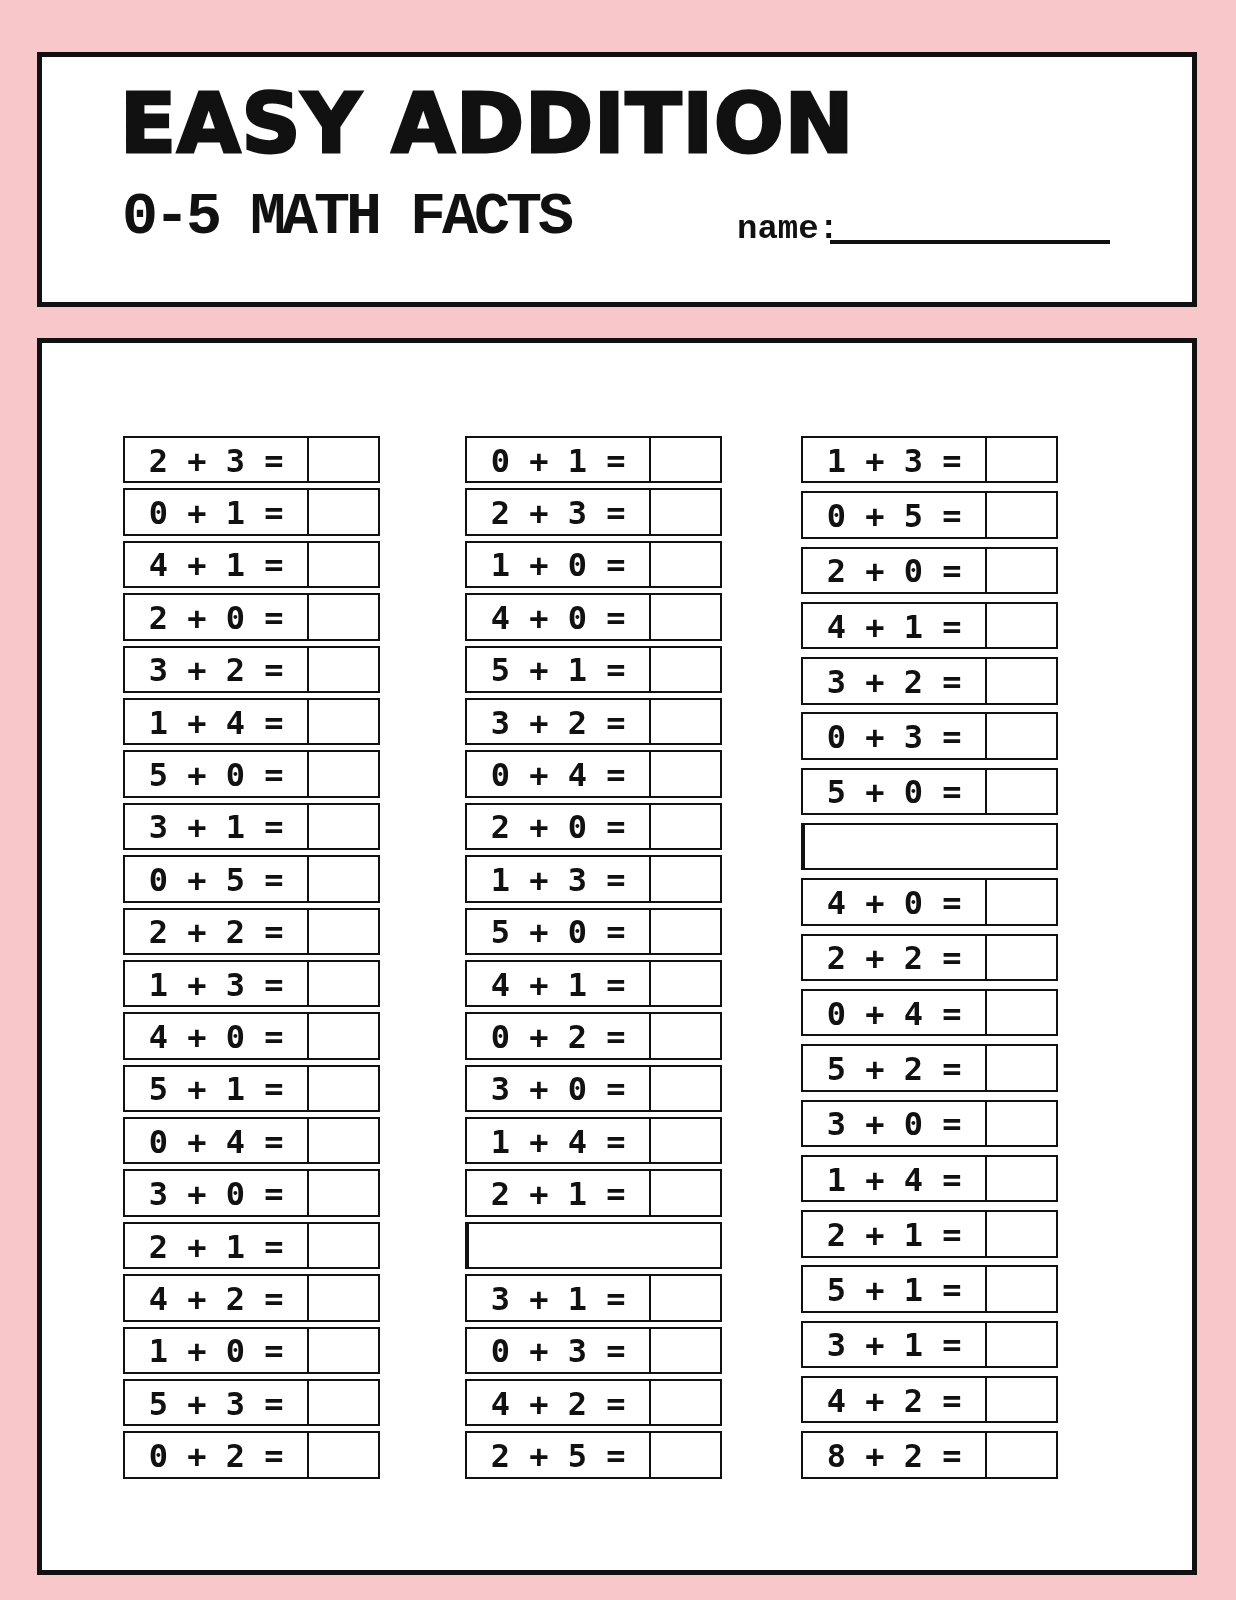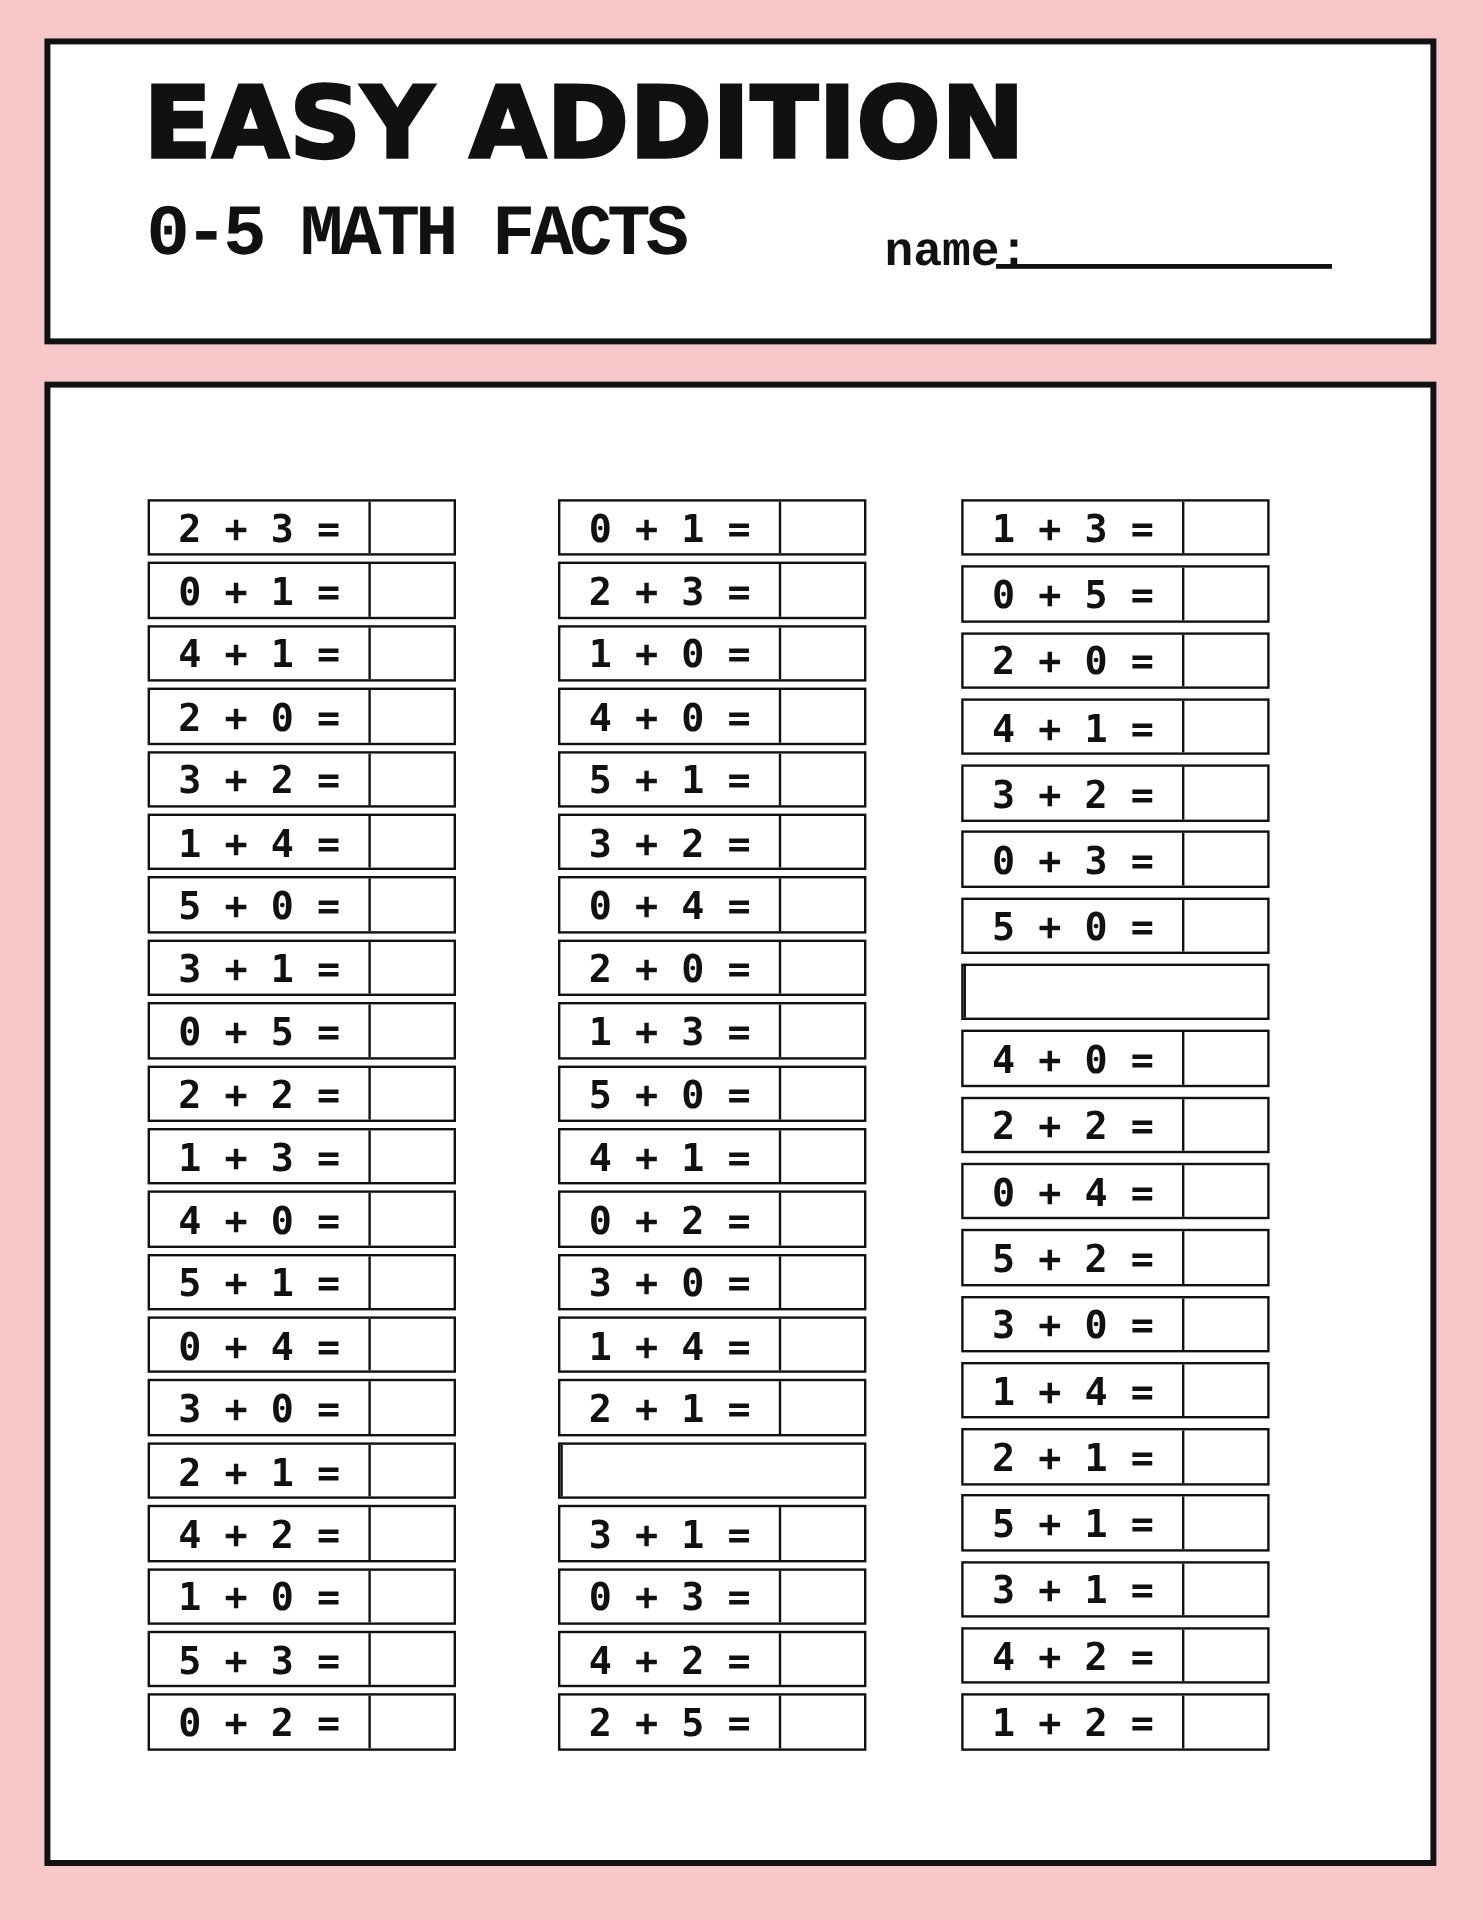--- a/index.html
+++ b/index.html
@@ -10,41 +10,42 @@
     font-family:"DejaVu Sans", sans-serif;
     color:var(--ink, #111111);
     overflow:hidden;
   }
   .box {
     position:absolute;
     left:37px; width:1160px;
     background:var(--paper, #ffffff);
     border:5px solid var(--ink, #111111);
     box-sizing:border-box;
+    margin-top:20px;
   }
   .header-box { top:32px;  height:255px; }
   .main-box   { top:318px; height:1237px; }
 
   .title {
     position:absolute; left:78px; top:26px; margin:0;
     font-family:"DejaVu Sans", sans-serif;
     font-weight:bold; font-size:82px; line-height:1;
     letter-spacing:1px;
     -webkit-text-stroke:3px var(--ink, #111111);
   }
   .subtitle {
     position:absolute; left:80px; top:130px;
     font-family:"Liberation Mono", monospace;
     font-weight:bold; font-size:60px; line-height:1;
     letter-spacing:-4px;
   }
   .name-field {
     position:absolute; left:695px; top:155px;
     font-family:"Liberation Mono", monospace;
-    font-weight:bold; font-size:40px; line-height:1;
+    font-weight:bold; font-size:34px; line-height:1;
   }
   .name-line {
     position:absolute; left:788px; top:183px;
     width:280px; height:4px;
     background:var(--ink, #111111);
   }
 
   .ptable {
     position:absolute; top:93px; height:1043px; width:257px;
     display:flex; flex-direction:column;
@@ -318,19 +319,19 @@
         </div>
         <div class="prow">
           <div class="pcell">3 + 1 =</div>
           <div class="acell"></div>
         </div>
         <div class="prow">
           <div class="pcell">4 + 2 =</div>
           <div class="acell"></div>
         </div>
         <div class="prow">
-          <div class="pcell">1 + 2 =</div>
+          <div class="pcell">8 + 2 =</div>
           <div class="acell"></div>
         </div>
       </div>
   </div>
 
 </div>
 
 </body></html>

